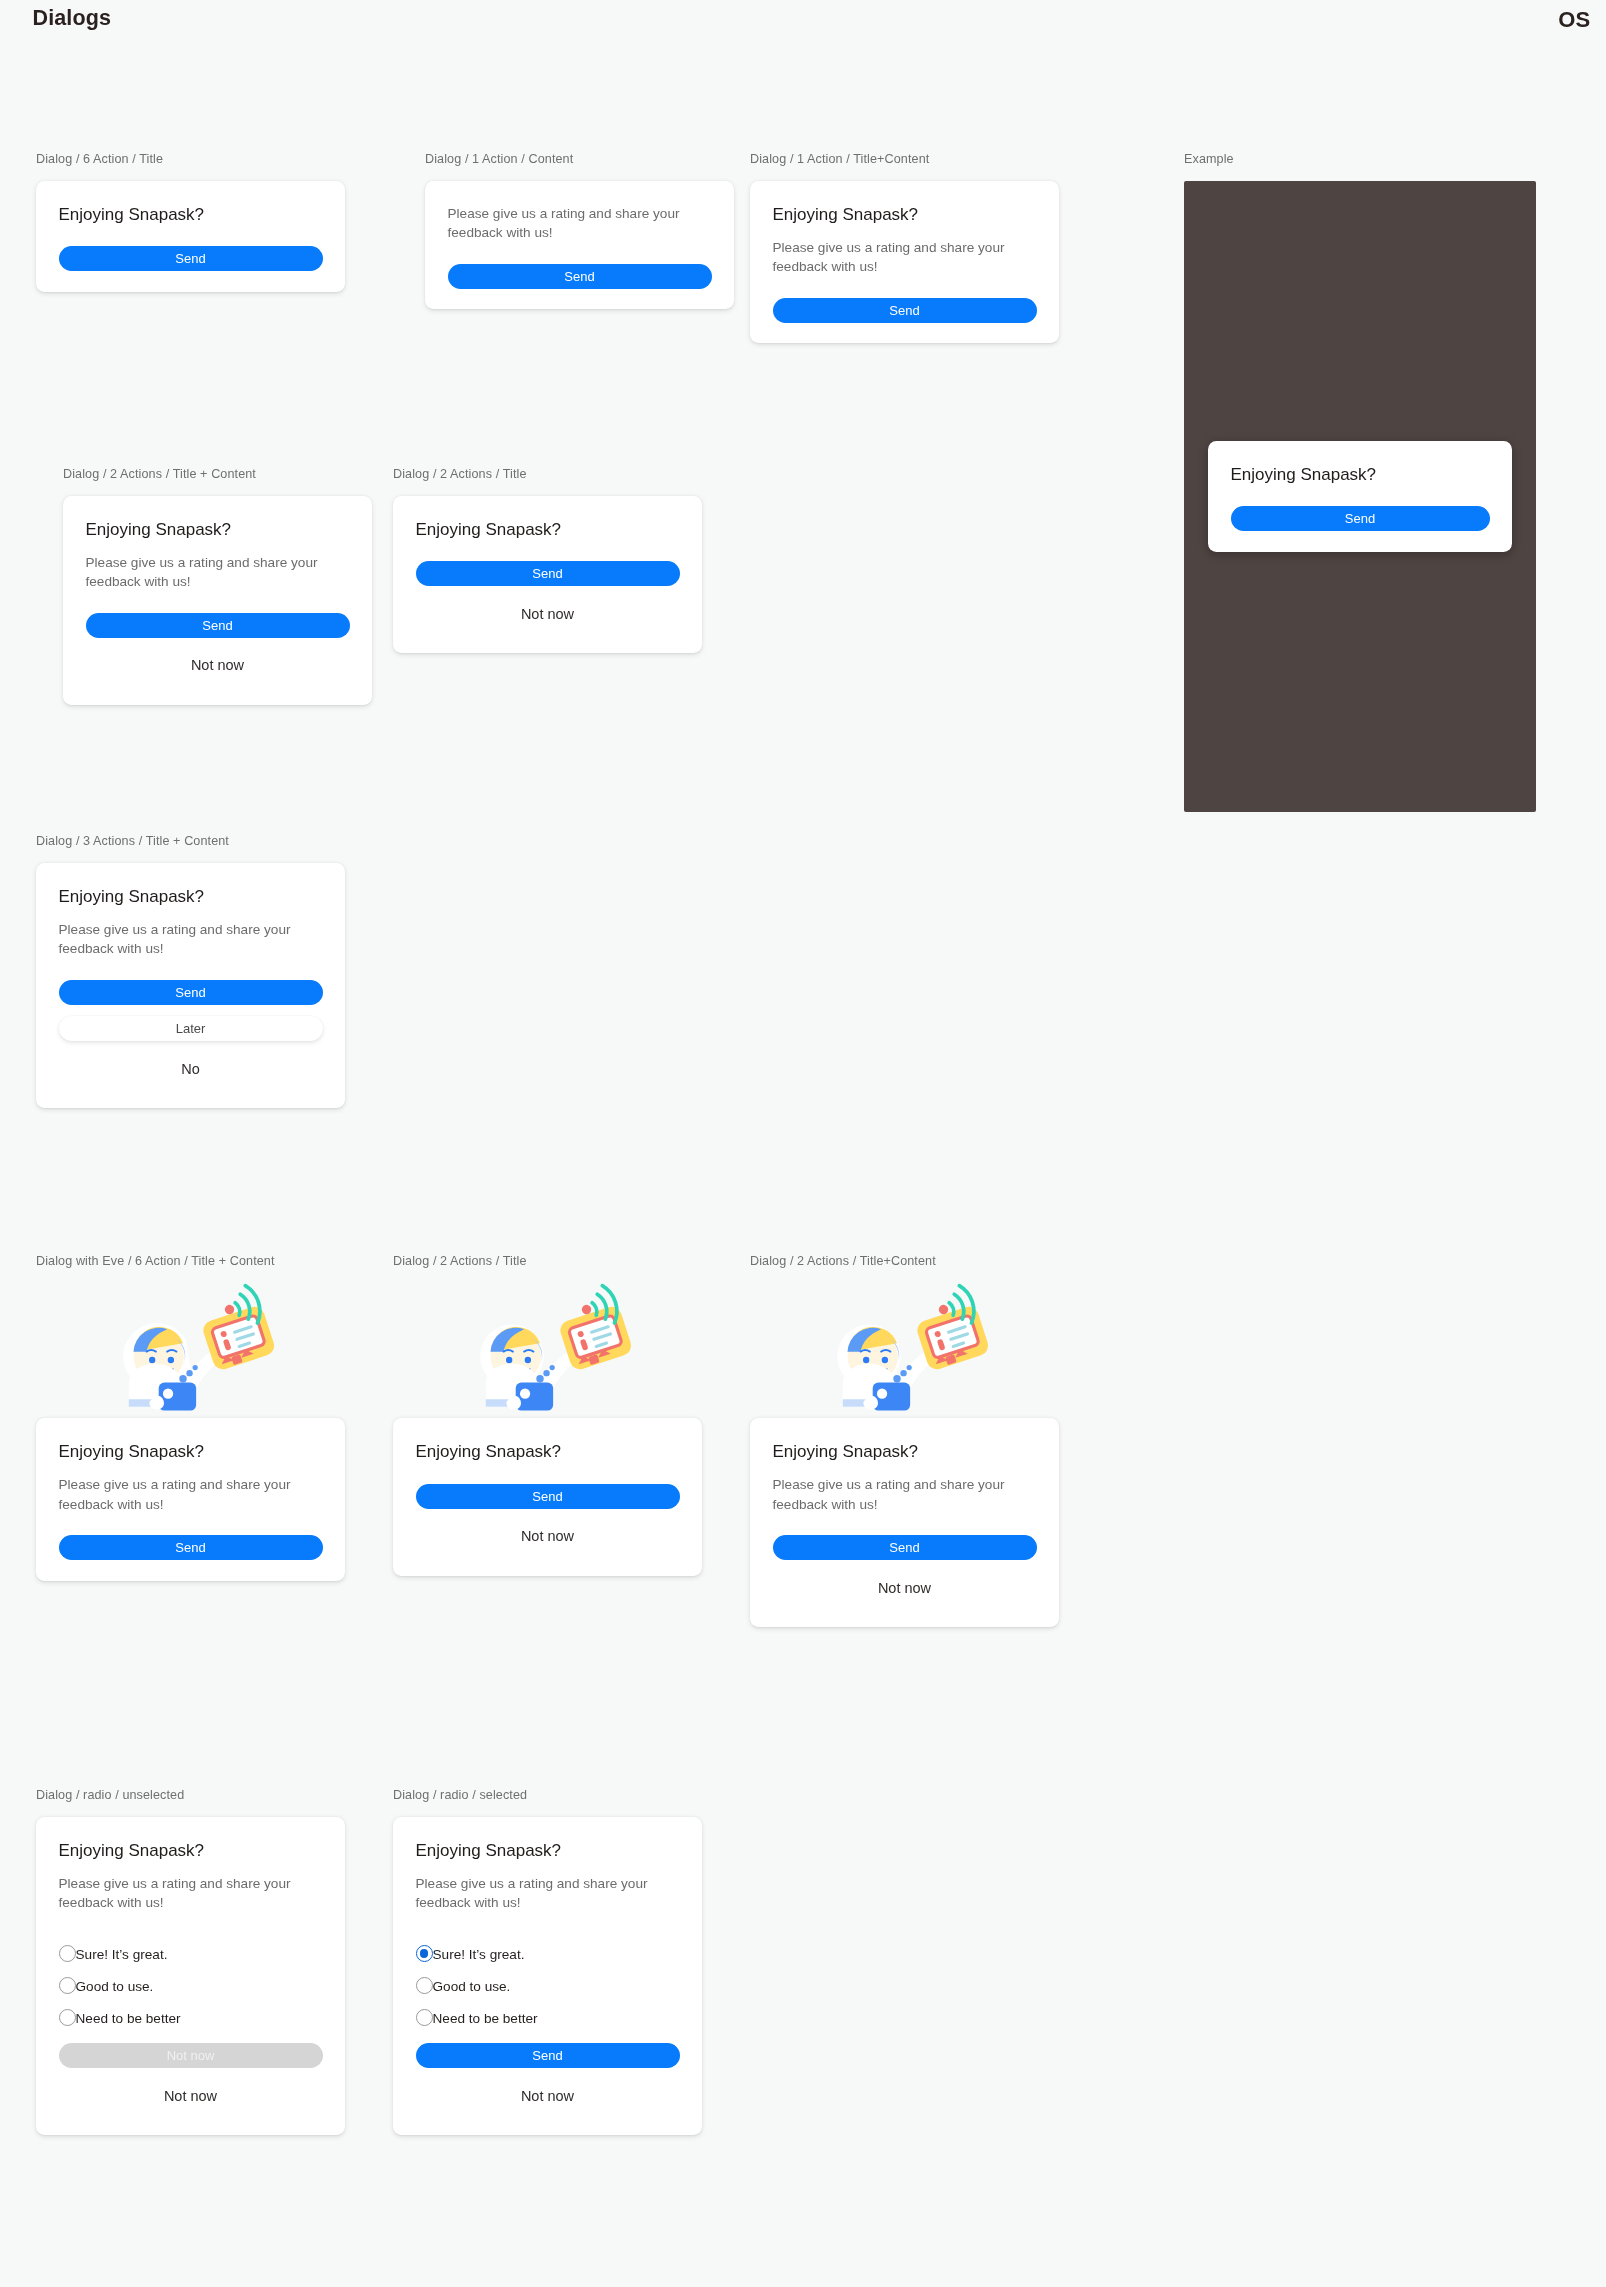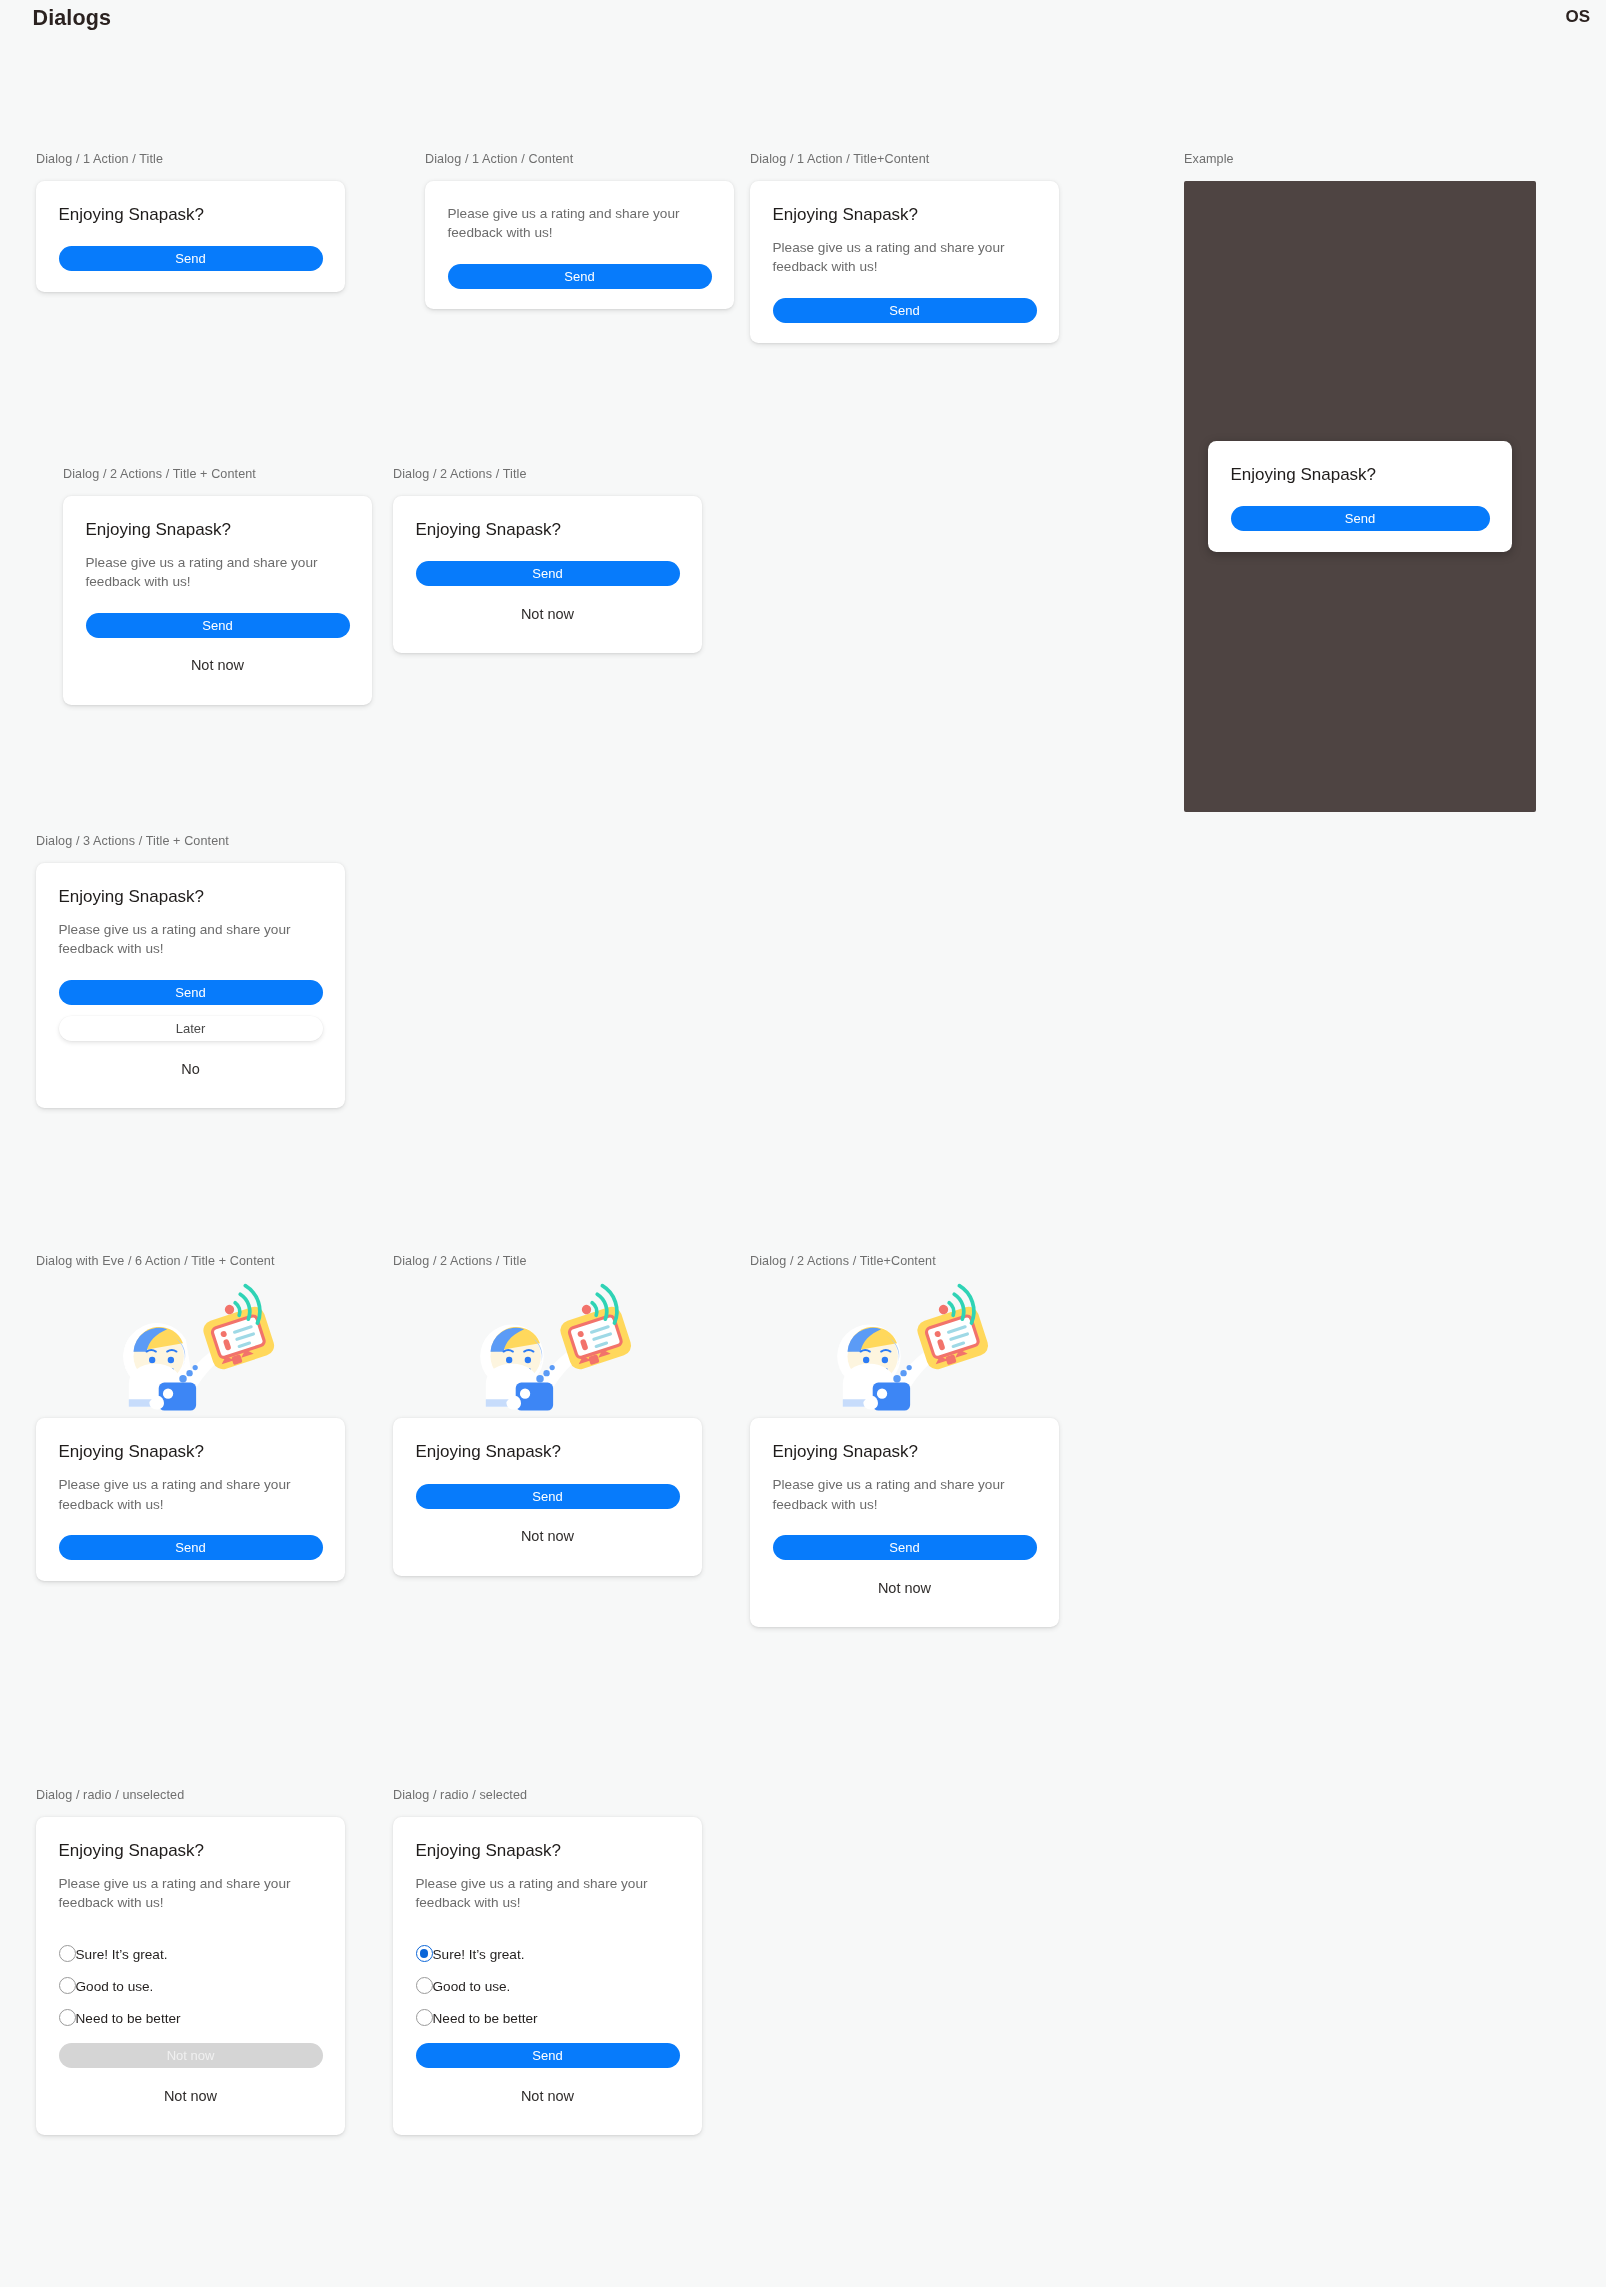--- a/index.html
+++ b/index.html
@@ -15,21 +15,21 @@
   
   .header {
     position: absolute; top: 0; left: 12px; width: 1599px; height: 39px; font-weight: bold;
   }
   .header-title {
     position: absolute; left: 20.6px; top: 5.6px;
     font-size: 21.5px; color: #2B2220; letter-spacing: 0.1px;
   }
   .header-os {
     position: absolute; right: 20.6px; top: 6.6px;
-    font-size: 17px; color: #2B2220; letter-spacing: 0.2px;
+    font-size: 22px; color: #2B2220; letter-spacing: 0.2px;
   }
 
   
   .label {
     font-size: 12.6px; color: #6F6F6F; letter-spacing: 0.1px;
     white-space: nowrap;
   }
 
   
   .dialog {
@@ -102,21 +102,21 @@
 <body>
 
 <div class="page">
 
   <div class="header">
     <div class="header-title">Dialogs</div>
     <div class="header-os">OS</div>
   </div>
 
   <div class="blk" style="left:36px; top:152px;">
-    <div class="label">Dialog / 1 Action / Title</div>
+    <div class="label">Dialog / 6 Action / Title</div>
     <div class="dialog" style="width:309px; margin-top:15px;">
       <div class="d-title">Enjoying Snapask?</div>
       <div style="height:20.6px"></div>
       <button class="btn btn-primary">Send</button>
     </div>
   </div>
 
   <div class="blk" style="left:393px; top:152px;padding-left:32px;">
     <div class="label">Dialog / 1 Action / Content</div>
     <div class="dialog" style="width:309px; margin-top:15px;">

